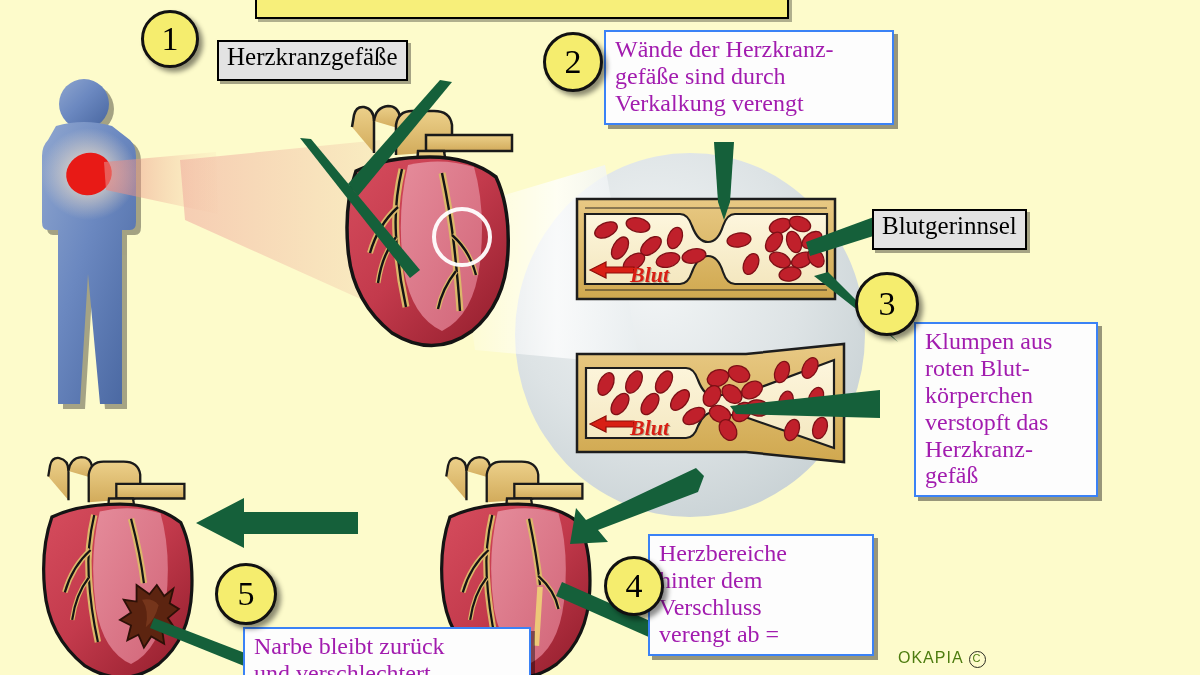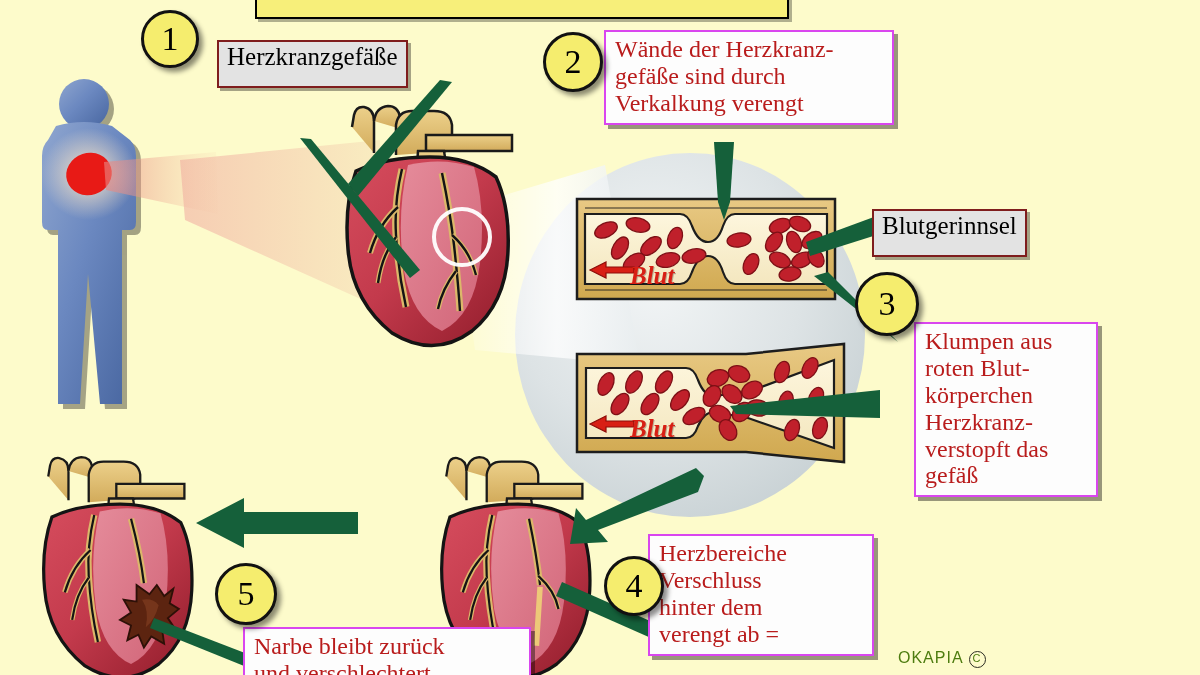--- a/index.html
+++ b/index.html
@@ -15,38 +15,38 @@
     background: #fdfbcb;
     font-family: "Liberation Serif", "DejaVu Serif", serif;
   }
 
   
   .abs { position: absolute; }
 
   
   .label-box {
     background: #e3e3e3;
-    border: 2px solid #7f1d1d;
-    padding: 2px 8px 16px 8px;
+    border: 2px solid #000000;
+    padding: 2px 8px 9px 8px;
     font-size: 25px;
     line-height: 1.05;
     color: #000;
     white-space: nowrap;
     box-shadow: 3px 3px 0 rgba(0,0,0,0.35);
     z-index: 40;
   }
 
   
   .callout {
     background: #fdfdfd;
-    border: 2px solid #d946ef;
+    border: 2px solid #3b82f6;
     padding: 4px 9px 6px 9px;
     font-size: 24px;
     line-height: 1.12;
-    color: #b91c1c;
+    color: #a21caf;
     box-shadow: 4px 4px 0 rgba(0,0,0,0.4);
     z-index: 40;
   }
 
   
   .top-yellow-box {
     background: #f7ef7a;
     border: 2px solid #000;
     box-shadow: 3px 3px 0 rgba(0,0,0,0.3);
     z-index: 35;
@@ -72,21 +72,21 @@
   .leader { z-index: 30; }
 
   
   .vessel-wrap { z-index: 25; }
 
   .blut-word {
     position: absolute;
     color: #d81f14;
     font-style: italic;
     font-weight: bold;
-    font-size: 25px;
+    font-size: 22px;
     font-family: "Liberation Serif", serif;
     text-shadow: 1px 1px 0 rgba(0,0,0,0.25);
     z-index: 28;
   }
 
   
   .okapia {
     font-family: "Liberation Sans", sans-serif;
     font-size: 16px;
     letter-spacing: 1px;
@@ -251,22 +251,22 @@
   </div>
 
   <svg class="abs leader" style="left:700px; top:142px; width:50px; height:82px;">
     <path d="M 14 0 L 34 0 L 30 60 L 24 78 L 18 60 Z" fill="#15603a"></path>
   </svg>
 
   <div class="callout abs" style="left:914px; top:322px; width:162px;">
     <div>Klumpen aus</div>
     <div>roten Blut-</div>
     <div>körperchen</div>
+    <div>verstopft das</div>
     <div>Herzkranz-</div>
-    <div>verstopft das</div>
     <div>gefäß</div>
   </div>
 
   <svg class="abs leader" style="left:806px; top:214px; width:80px; height:46px;">
     <path d="M 76 0 L 80 18 L 4 42 L 0 28 Z" fill="#15603a"></path>
   </svg>
 
   <svg class="abs leader" style="left:808px; top:272px; width:90px; height:70px;">
     <path d="M 0 0 L 10 8 L 84 66 L 70 70 Z" fill="#15603a" transform="rotate(180 45 35)"></path>
   </svg>
@@ -453,22 +453,22 @@
   <svg class="abs leader" style="left:556px; top:580px; width:110px; height:70px;">
     <path d="M 104 62 L 110 48 L 6 2 L 0 16 Z" fill="#15603a"></path>
   </svg>
 
   <svg class="abs leader" style="left:150px; top:618px; width:110px; height:54px;">
     <path d="M 0 10 L 4 0 L 108 40 L 104 52 Z" fill="#15603a"></path>
   </svg>
 
   <div class="callout abs" style="left:648px; top:534px; width:204px;">
     <div>Herzbereiche</div>
+    <div>hinter dem</div>
     <div>Verschluss</div>
-    <div>hinter dem</div>
     <div>verengt ab =</div>
   </div>
 
   <div class="callout abs" style="left:243px; top:627px; width:266px;">
     <div>Narbe bleibt zurück</div>
     <div>und verschlechtert</div>
   </div>
 
   <div class="numcircle abs" style="left:141px; top:10px; width:52px; height:52px;">1</div>
 

